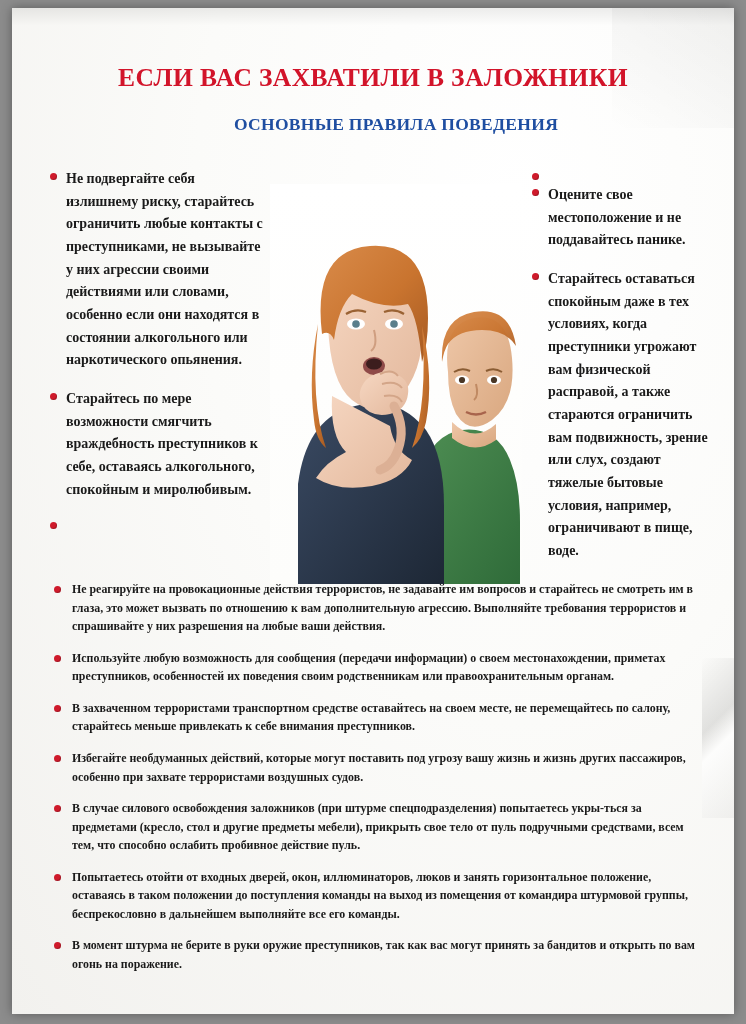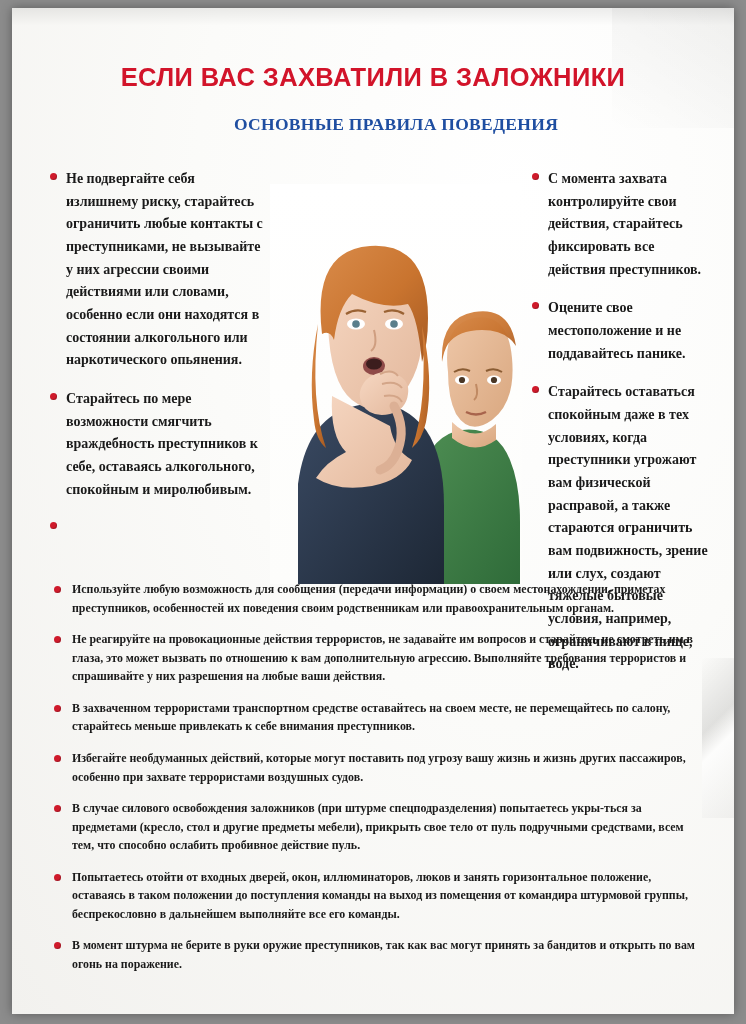--- a/index.html
+++ b/index.html
@@ -39,21 +39,21 @@
   h1.title {
     position: absolute;
     left: 0; right: 0;
     top: 55px;
     text-align: center;
     margin: 0;
     font-size: 25.5px;
     font-weight: bold;
     color: #d2142a;
     letter-spacing: 0.4px;
-    font-family: Liberation Sans, sans-serif;
+    font-family: Liberation Serif, serif;
   }
   h2.subtitle {
     position: absolute;
     left: 0; right: 0;
     top: 106px;
     text-align: center;
     margin: 0;
     font-size: 17.5px;
     font-weight: bold;
     color: #1f4ea1;
@@ -209,43 +209,42 @@
       <span>Старайтесь по мере возможности смягчить враждебность преступников к себе, оставаясь алкогольного, спокойным и миролюбивым.</span>
     </div>
     <div class="item">
       <span class="bullet"></span>
     </div>
   </div>
 
   <div class="col right">
     <div class="item">
       <span class="bullet"></span>
-      <span>С момента захвата контролируйте свои действия, старайтесь фиксировать все действия преступников.</span>
     </div>
     <div class="item">
       <span class="bullet"></span>
       <span>Оцените свое местоположение и не поддавайтесь панике.</span>
     </div>
     <div class="item">
       <span class="bullet"></span>
       <span>Старайтесь оставаться спокойным даже в тех условиях, когда преступники угрожают вам физической расправой, а также стараются ограничить вам подвижность, зрение или слух, создают тяжелые бытовые условия, например, ограничивают в пище, воде.</span>
     </div>
   </div>
 
   <div class="bottom">
     <div class="item">
       <span class="bullet"></span>
+      <span>Не реагируйте на провокационные действия террористов, не задавайте им вопросов и старайтесь не смотреть им в глаза, это может вызвать по отношению к вам дополнительную агрессию. Выполняйте требования террористов и спрашивайте у них разрешения на любые ваши действия.</span>
+    </div>
+    <div class="item">
+      <span class="bullet"></span>
       <span>Используйте любую возможность для сообщения (передачи информации) о своем местонахождении, приметах преступников, особенностей их поведения своим родственникам или правоохранительным органам.</span>
     </div>
     <div class="item">
       <span class="bullet"></span>
-      <span>Не реагируйте на провокационные действия террористов, не задавайте им вопросов и старайтесь не смотреть им в глаза, это может вызвать по отношению к вам дополнительную агрессию. Выполняйте требования террористов и спрашивайте у них разрешения на любые ваши действия.</span>
-    </div>
-    <div class="item">
-      <span class="bullet"></span>
       <span>В захваченном террористами транспортном средстве оставайтесь на своем месте, не перемещайтесь по салону, старайтесь меньше привлекать к себе внимания преступников.</span>
     </div>
     <div class="item">
       <span class="bullet"></span>
       <span>Избегайте необдуманных действий, которые могут поставить под угрозу вашу жизнь и жизнь других пассажиров, особенно при захвате террористами воздушных судов.</span>
     </div>
     <div class="item">
       <span class="bullet"></span>
       <span>В случае силового освобождения заложников (при штурме спецподразделения) попытаетесь укры-ться за предметами (кресло, стол и другие предметы мебели), прикрыть свое тело от пуль подручными средствами, всем тем, что способно ослабить пробивное действие пуль.</span>
     </div>

